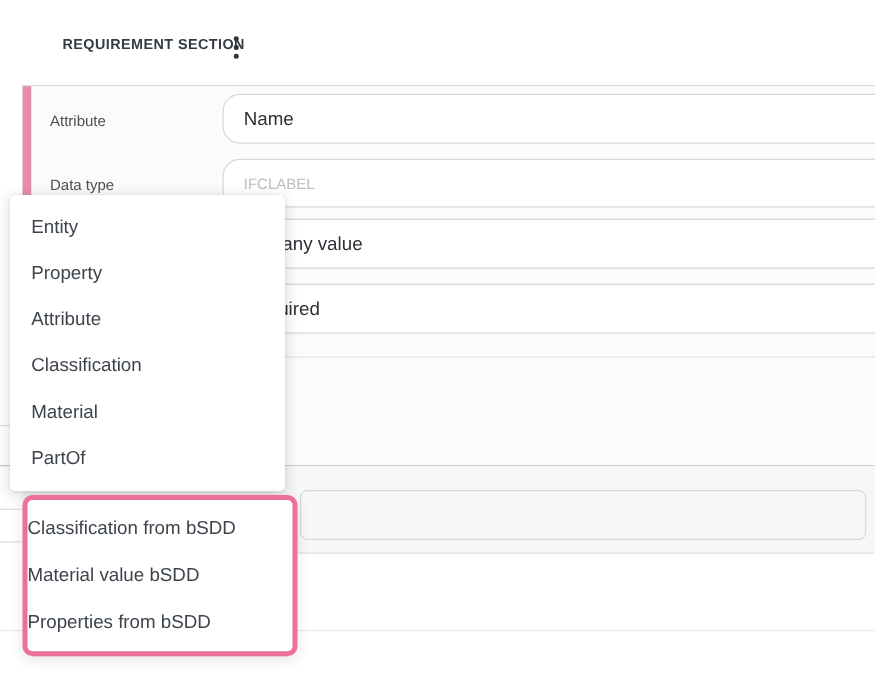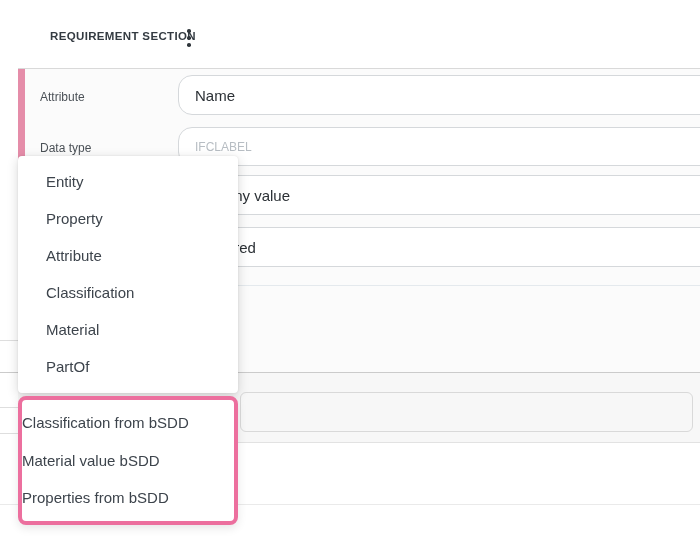--- a/index.html
+++ b/index.html
@@ -59,22 +59,22 @@
     background: #f7f7f7; border: 1px solid #d9d9d9; border-radius: 6px;
   }
   .line-faint { left: 0; right: 0; top: 504px; background: #eaeaea; }
   .tick { left: 0; width: 18px; background: #dedede; }
   .tick-1 { top: 340px; }
   .tick-2 { top: 407px; }
   .tick-3 { top: 433px; }
 
   
   .menu {
-    position: absolute; left: 18px; top: 156px; width: 220px; height: 237px;
-    background: #ffffff; border-radius: 4px; padding: 7px 11px; z-index: 5;
+    position: absolute; left: 8px; top: 156px; width: 220px; height: 237px;
+    background: #ffffff; border-radius: 4px; padding: 7px 0; z-index: 5;
     box-shadow: 0 3px 12px rgba(0,0,0,.16), 0 0 2px rgba(0,0,0,.10);
   }
   .menu-item {
     height: 37px; display: flex; align-items: center; padding: 0 17px;
     font-size: 15px; color: #3d444c; cursor: pointer; white-space: nowrap;
   }
   .menu-bsdd {
     position: absolute; left: 18px; top: 396px; width: 220px; height: 129px;
     background: #ffffff; border: 4px solid #ec6f9e; border-radius: 8px;
     padding: 4px 0; z-index: 5; box-shadow: 0 3px 10px rgba(0,0,0,.10);

